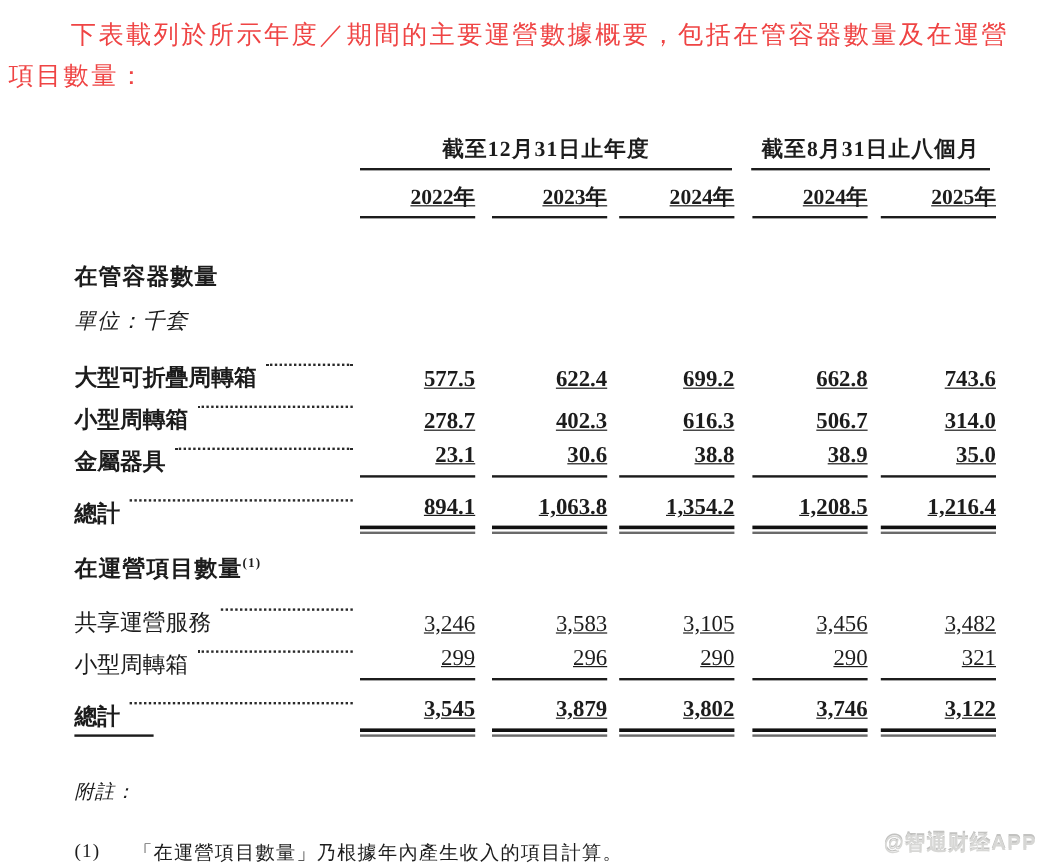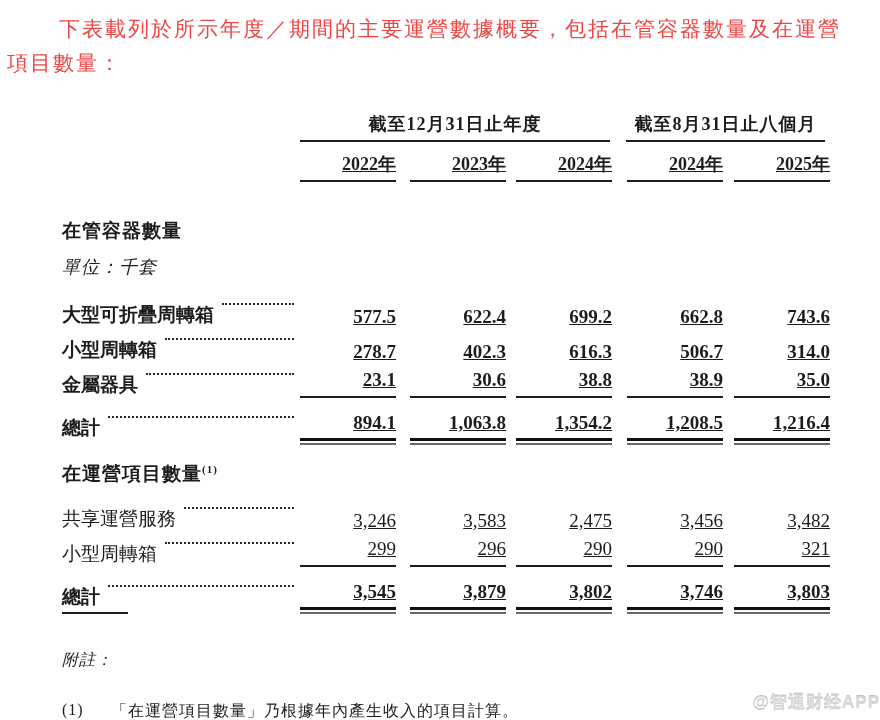--- a/index.html
+++ b/index.html
@@ -44,21 +44,21 @@
   .totalrow .c{border-bottom:3px solid #111;position:relative;padding-bottom:4px;}
   .totalrow .c::after{content:"";position:absolute;left:0;right:0;bottom:-7px;height:2px;background:#6a6a6a;}
   
   .notes{position:absolute;left:62px;top:612px;width:780px;font-size:16px;}
   .notes-rule{width:66px;height:0;border-top:2px solid #1c1c1c;margin-bottom:8px;}
   .notes-head{font-style:italic;letter-spacing:1px;margin-top:36px;}
   .noteitem{display:flex;margin-top:30px;letter-spacing:1px;}
   .notemark{width:49px;flex:none;}
   
   .watermark{
-    position:absolute;right:0;bottom:6px;font-size:17px;letter-spacing:1px;
+    position:absolute;right:16px;bottom:6px;font-size:17px;letter-spacing:1px;
     color:#d7d7d5;text-shadow:0 1px 0 #ffffff,0 -1px 0 #c2c2c0;
     font-family:"Liberation Sans","DejaVu Sans",sans-serif;font-weight:bold;
   }
 </style>
 </head>
 <body>
 
 <div class="page">
 
   <div class="intro">
@@ -139,21 +139,21 @@
       <span>在運營項目數量</span><sup>(1)</sup>
     </div>
 
     <div class="trow datarow">
       <div class="lblcell">
           <span class="lt">共享運營服務</span>
           <span class="leader"></span>
         </div>
       <div class="c">3,246</div>
       <div class="c">3,583</div>
-      <div class="c">2,475</div>
+      <div class="c">3,105</div>
       <div class="c">3,456</div>
       <div class="c">3,482</div>
     </div>
 
     <div class="trow datarow ruled">
       <div class="lblcell">
           <span class="lt">小型周轉箱</span>
           <span class="leader"></span>
         </div>
       <div class="c">299</div>
@@ -165,21 +165,21 @@
 
     <div class="trow totalrow">
       <div class="lblcell">
           <span class="lt">總計</span>
           <span class="leader"></span>
         </div>
       <div class="c">3,545</div>
       <div class="c">3,879</div>
       <div class="c">3,802</div>
       <div class="c">3,746</div>
-      <div class="c">3,803</div>
+      <div class="c">3,122</div>
     </div>
 
   </div>
 
   <div class="notes">
     <div class="notes-rule"></div>
     <div class="notes-head">附註：</div>
     <div class="noteitem">
       <div class="notemark">(1)</div>
       <div class="notetext">「在運營項目數量」乃根據年內產生收入的項目計算。</div>

